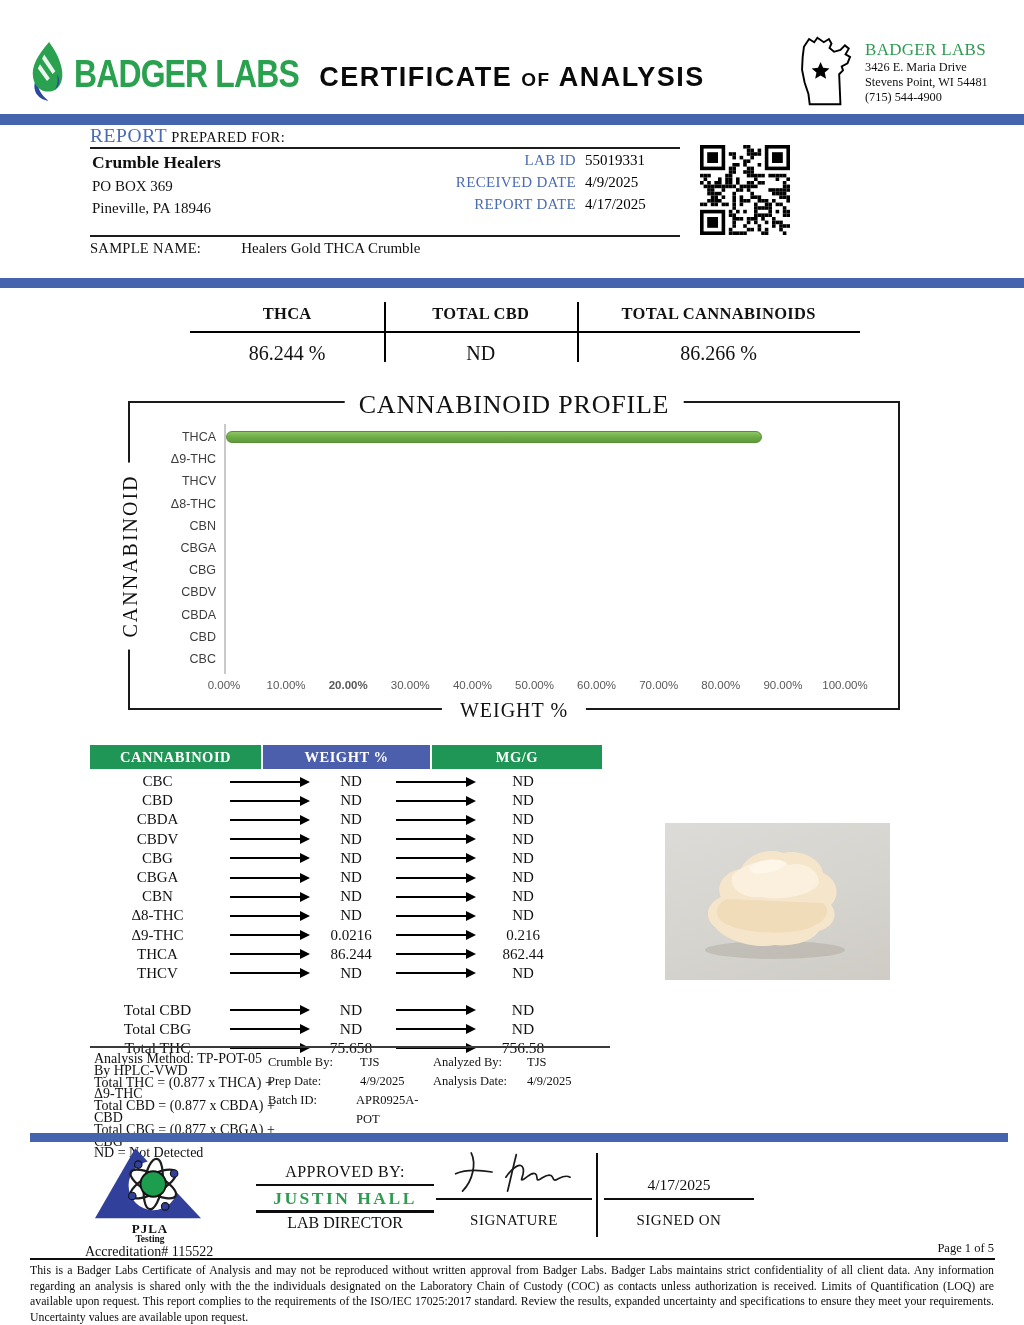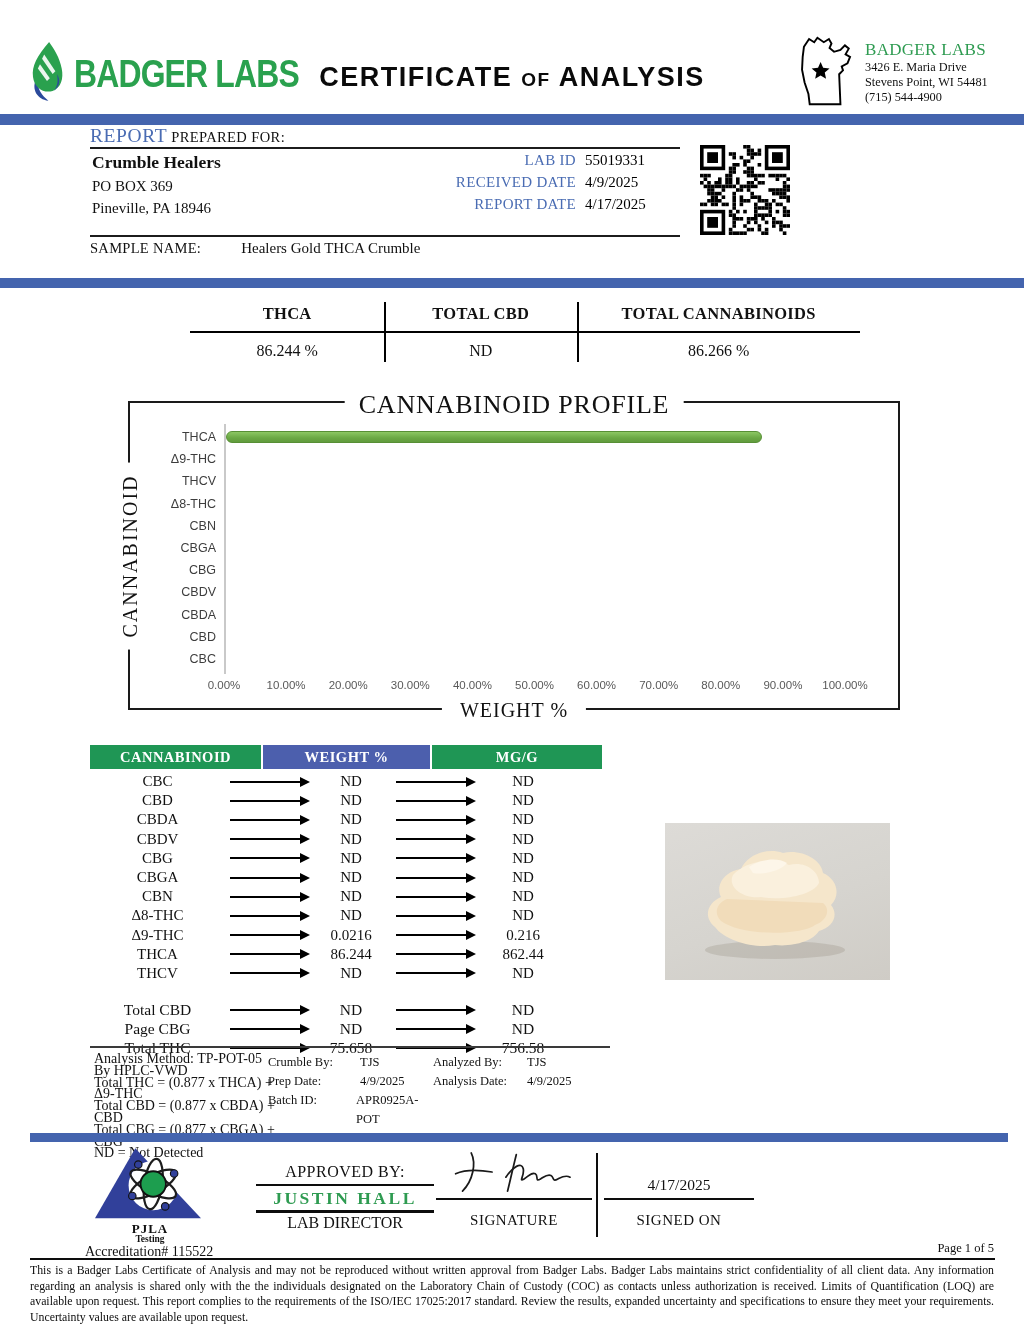--- a/index.html
+++ b/index.html
@@ -48,21 +48,21 @@
   .sample-row { left:90px; top:240px; font-size:14.5px; letter-spacing:.3px; }
   .sample-row .sval { margin-left:40px; font-size:15px; letter-spacing:0; }
   #qr-code { left:700px; top:145px; width:90px; height:90px; }
 
   
   #summary { left:190px; top:300px; width:670px; }
   .sum-row { display:flex; }
   .sum-col { text-align:center; }
   .sc0 { width:29%; } .sc1 { width:28.8%; } .sc2 { width:42.2%; }
   #summary-head { border-bottom:2px solid #000; padding:4px 0 7px 0; font-weight:bold; font-size:16.5px; letter-spacing:.3px; }
-  #summary-values { padding-top:9px; font-size:16px; }
+  #summary-values { padding-top:9px; font-size:20px; }
   .sum-div { top:302px; width:2px; height:60px; background:#000; }
   #sumdiv1 { left:384px; } #sumdiv2 { left:577px; }
 
   
   #chart-box { left:128px; top:401px; width:772px; height:309px; border:2px solid #1a1a1a; background:#fff; }
   .chart-title {
     position:absolute; top:-13px; left:50%; transform:translateX(-50%);
     background:#fff; padding:0 14px; font-size:26px; letter-spacing:.8px; white-space:nowrap;
   }
   .chart-xlabel {
@@ -473,21 +473,21 @@
         <div class="bar-row"></div>
         <div class="bar-row"></div>
         <div class="bar-row"></div>
         <div class="bar-row"></div>
         <div class="bar-row"></div>
         <div class="bar-row"></div>
       </div>
     <div id="chart-ticks">
         <span class="tick" style="left: 94px;">0.00%</span>
         <span class="tick" style="left: 156.1px;">10.00%</span>
-        <span class="tick" style="left: 218.2px;">20.00%</span>
+        <span class="tick" style="left: 218.2px; font-weight: bold;">20.00%</span>
         <span class="tick" style="left: 280.3px;">30.00%</span>
         <span class="tick" style="left: 342.4px;">40.00%</span>
         <span class="tick" style="left: 404.5px;">50.00%</span>
         <span class="tick" style="left: 466.6px;">60.00%</span>
         <span class="tick" style="left: 528.7px;">70.00%</span>
         <span class="tick" style="left: 590.8px;">80.00%</span>
         <span class="tick" style="left: 652.9px;">90.00%</span>
         <span class="tick" style="left: 715px;">100.00%</span>
       </div>
     <div class="chart-xlabel">WEIGHT %</div>
@@ -627,21 +627,21 @@
           <span class="arrow-cell">
             <span class="arrow"></span>
           </span>
           <span class="rval">ND</span>
           <span class="arrow-cell">
             <span class="arrow"></span>
           </span>
           <span class="rval">ND</span>
         </div>
         <div class="res-row total">
-          <span class="rname">Page CBG</span>
+          <span class="rname">Total CBG</span>
           <span class="arrow-cell">
             <span class="arrow"></span>
           </span>
           <span class="rval">ND</span>
           <span class="arrow-cell">
             <span class="arrow"></span>
           </span>
           <span class="rval">ND</span>
         </div>
         <div class="res-row total">

